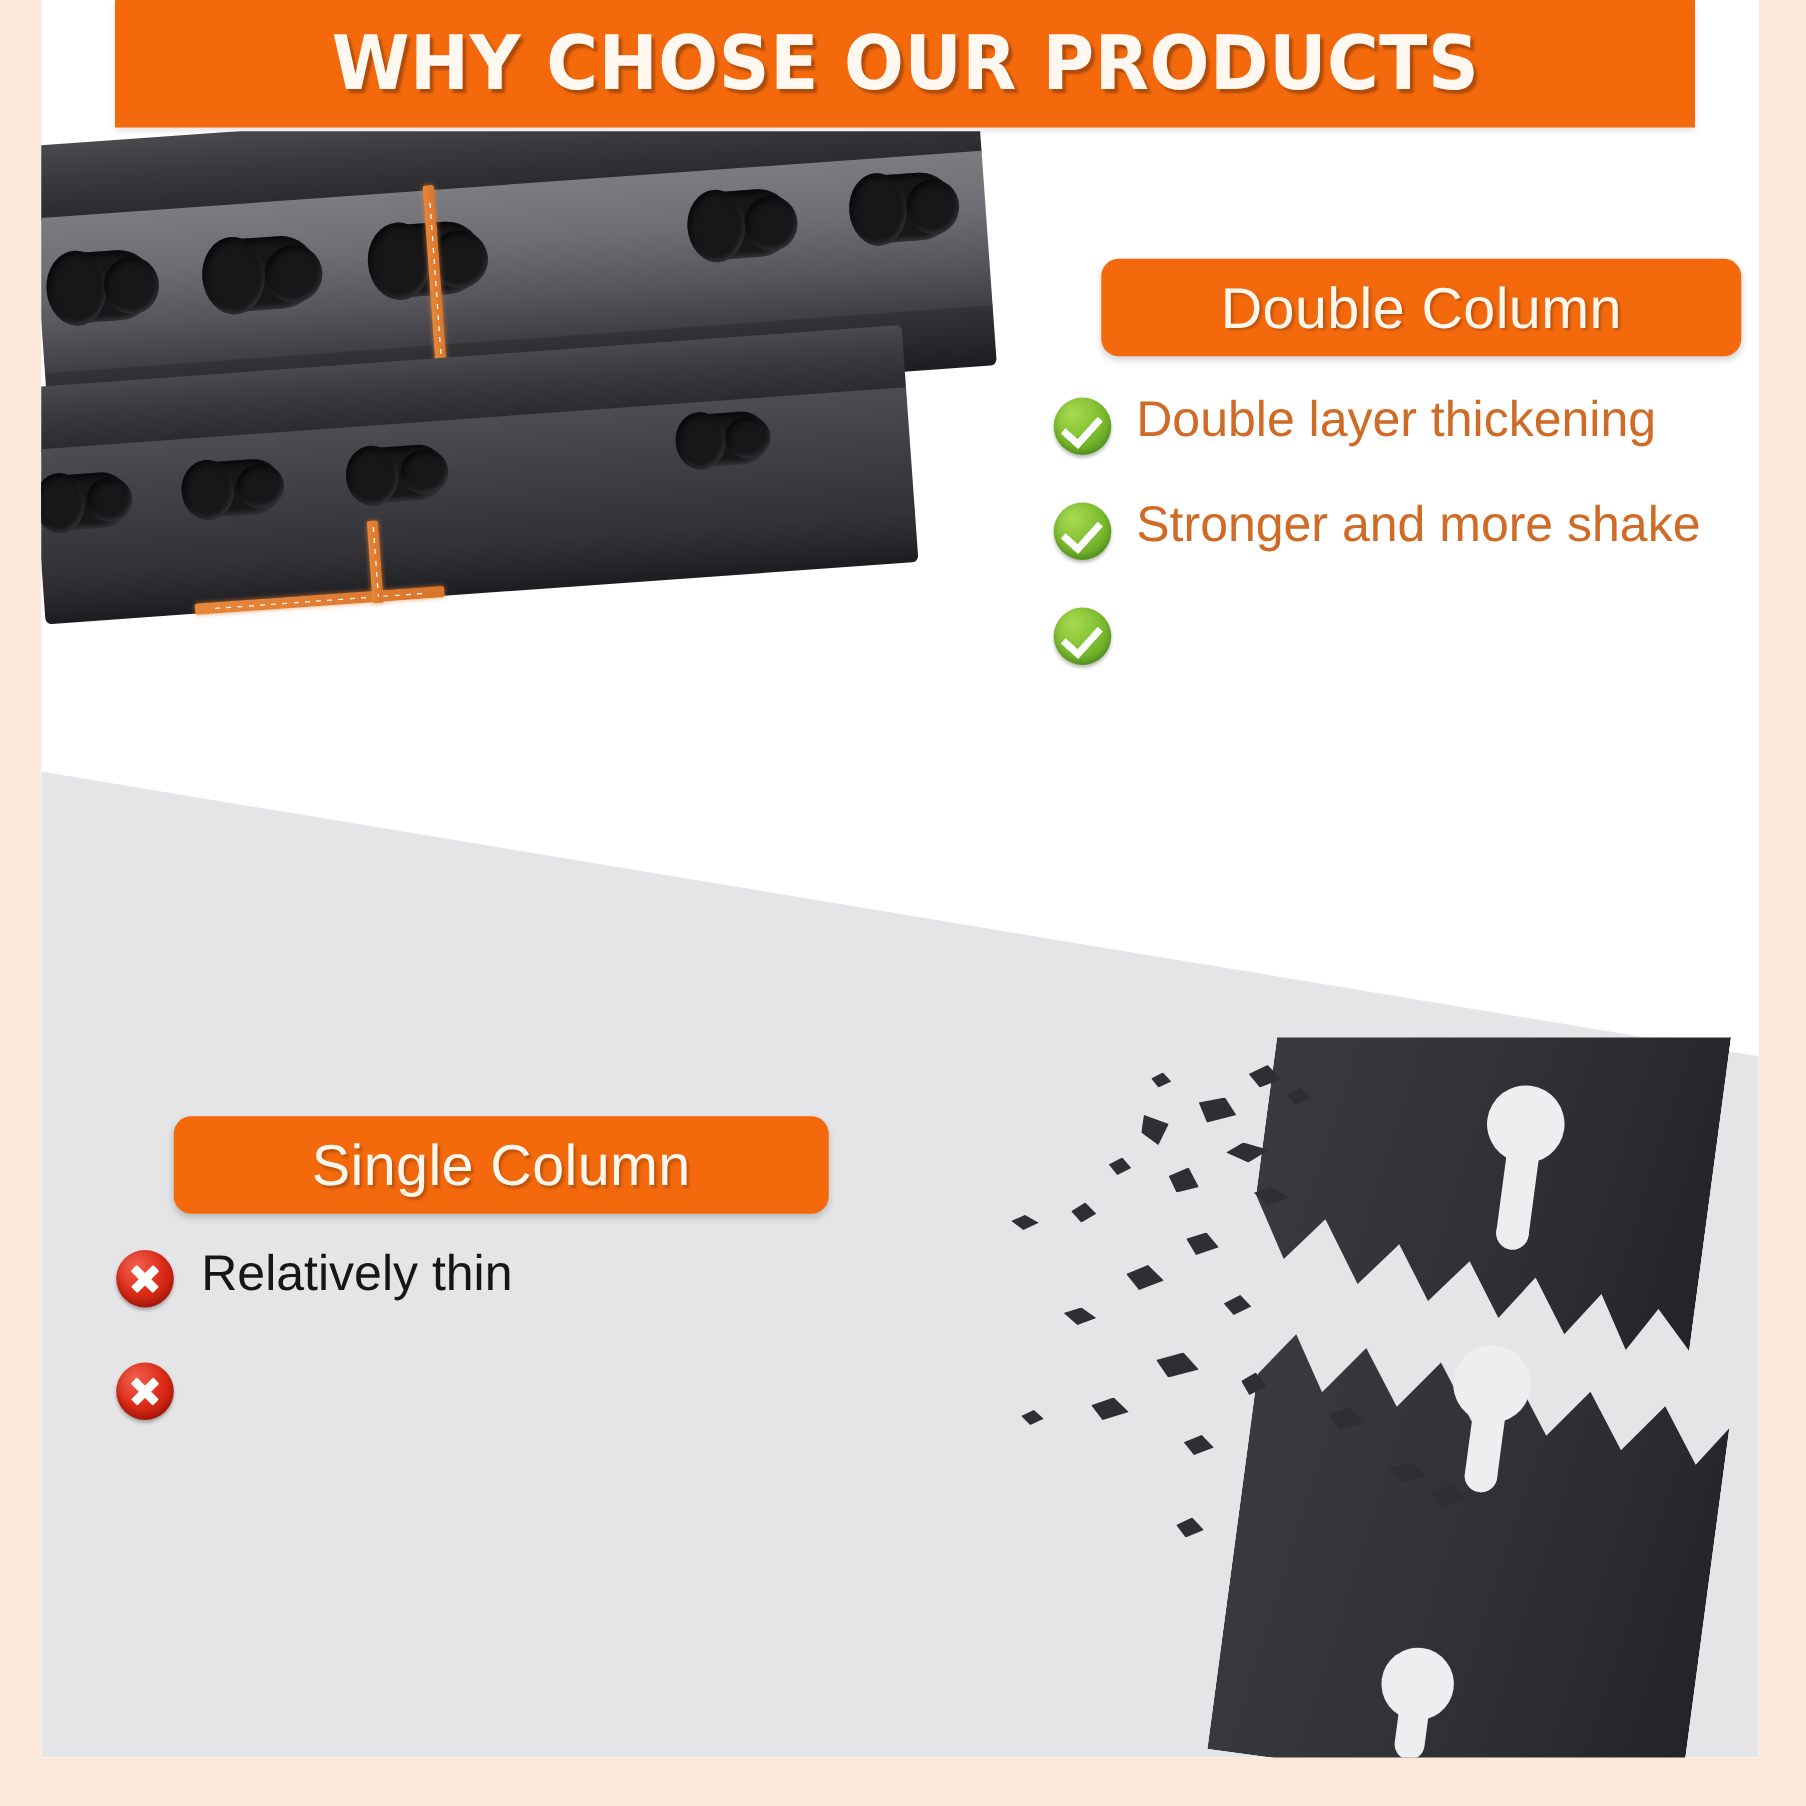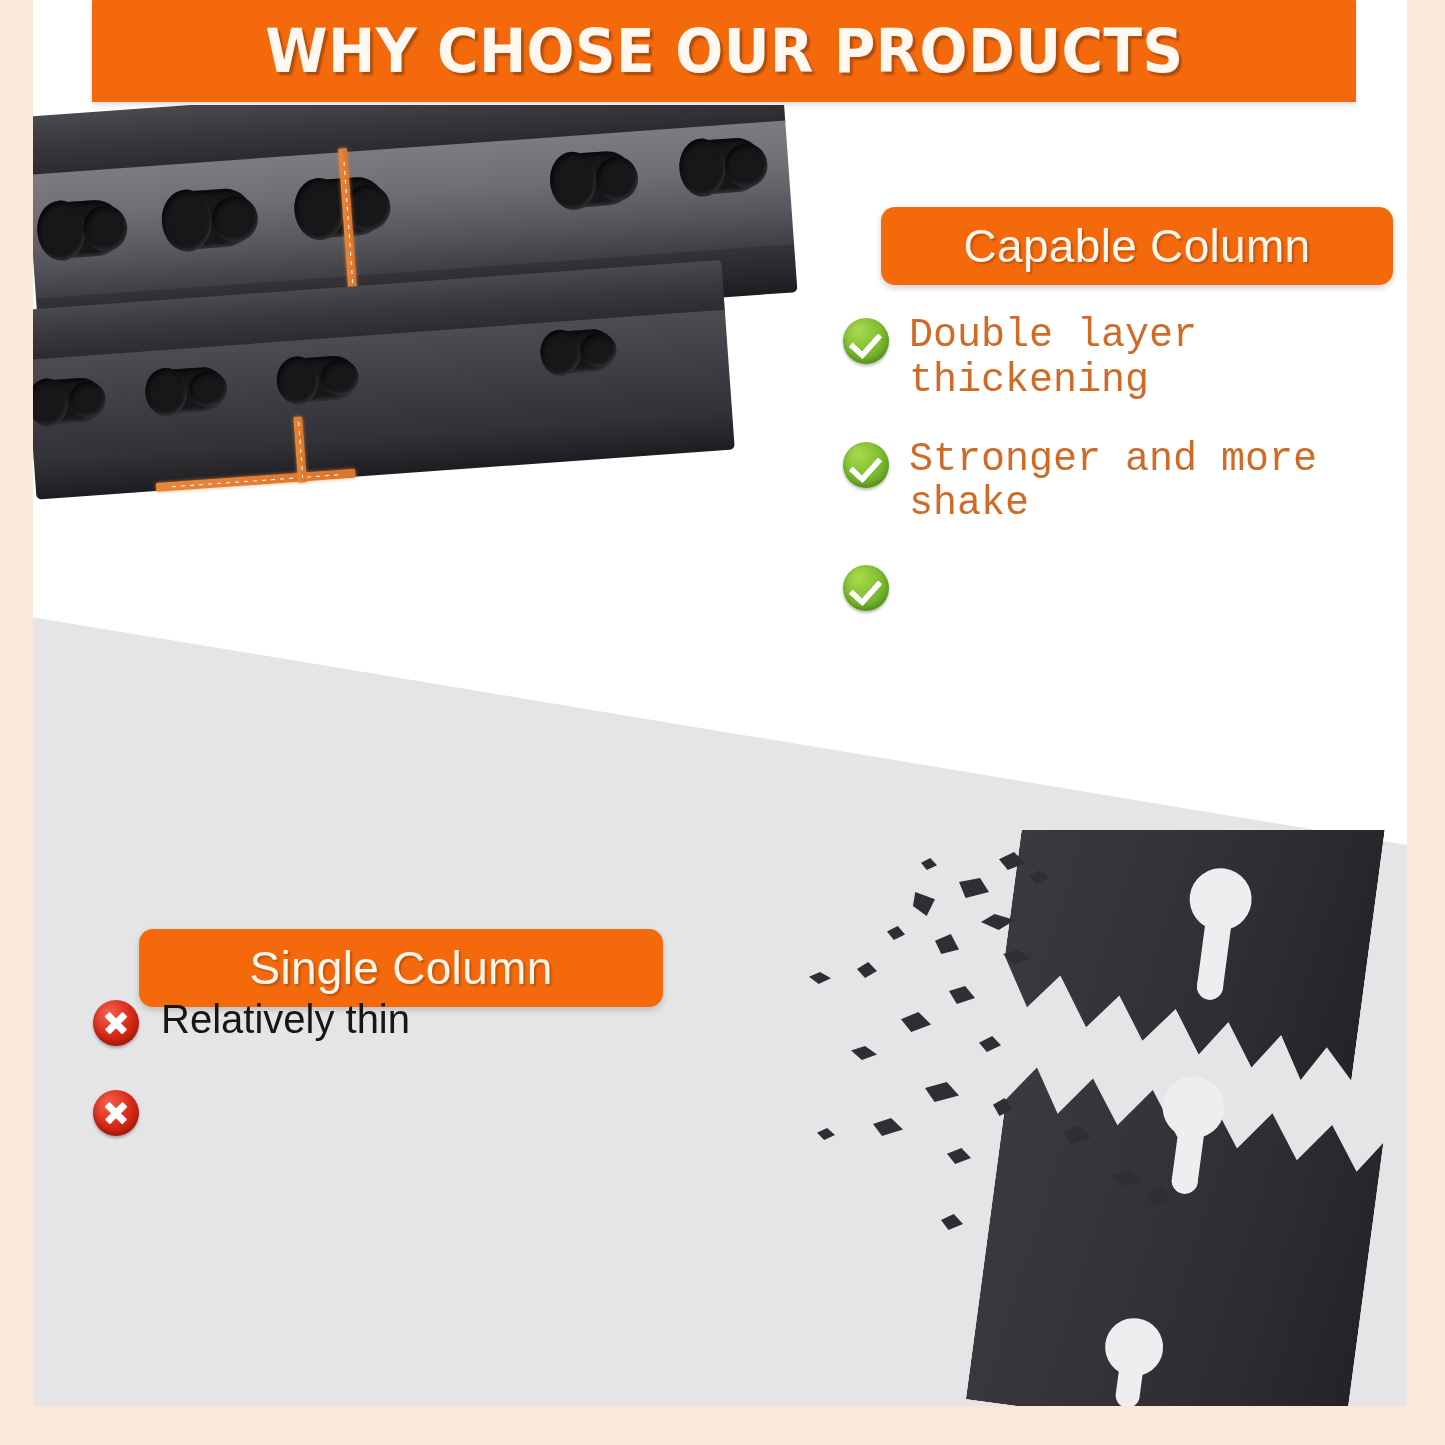--- a/index.html
+++ b/index.html
@@ -180,37 +180,37 @@
   }
   .pill-label{
     color:#FFF6EC;
     font-size:46px;
     letter-spacing:.3px;
     text-shadow:2px 2px 2px rgba(110,50,10,.4);
     white-space:nowrap;
     user-select:none;
   }
   #pill-double{left:848px;top:207px;width:512px;height:78px;}
-  #pill-single{left:106px;top:893px;width:524px;height:78px;margin-top:36px;}
+  #pill-single{left:106px;top:893px;width:524px;height:78px;}
 
   
   .bullets{position:absolute;z-index:25;}
   .bullet{
     display:flex;align-items:flex-start;
     margin-bottom:24px;
   }
   .bullet .txt{
     font-size:40px;line-height:1.12;
     white-space:pre-line;
   }
 
   
   #bullets-pros{left:810px;top:318px;width:600px;}
   #bullets-pros .txt{color:#CF6B26;margin-left:20px;margin-top:-4px;}
-  #bullets-pros .bullet{margin-bottom:38px;font-family:Liberation Mono, monospace;}
+  #bullets-pros .bullet{margin-bottom:38px;}
 
   
   #bullets-cons{left:60px;top:1000px;width:800px;}
   #bullets-cons .txt{color:#161616;margin-left:22px;margin-top:-3px;}
   #bullets-cons .bullet{margin-bottom:44px;}
 
   .ico{
     flex:0 0 auto;width:46px;height:46px;border-radius:50%;
     position:relative;
   }
@@ -343,21 +343,21 @@
       <div class="frag" style="left:270px;top:296px;width:28px;height:18px;clip-path:polygon(0% 30%,58% 0%,100% 66%,30% 100%);"></div>
       <div class="frag" style="left:318px;top:340px;width:30px;height:16px;clip-path:polygon(0% 34%,56% 0%,100% 64%,36% 100%);"></div>
       <div class="frag" style="left:352px;top:358px;width:26px;height:18px;clip-path:polygon(0% 36%,62% 0%,100% 60%,30% 100%);"></div>
       <div class="frag" style="left:148px;top:384px;width:22px;height:16px;clip-path:polygon(0% 38%,58% 0%,100% 62%,34% 100%);"></div>
       <div class="frag" style="left:236px;top:40px;width:20px;height:14px;clip-path:polygon(0% 42%,56% 0%,100% 58%,38% 100%);"></div>
       <div class="frag" style="left:128px;top:28px;width:16px;height:12px;clip-path:polygon(0% 40%,58% 0%,100% 60%,36% 100%);"></div>
     </div>
 
 
     <div class="pill" id="pill-double">
-      <span class="pill-label">Capable Column</span>
+      <span class="pill-label">Double Column</span>
     </div>
 
     <div class="bullets" id="bullets-pros">
       <div class="bullet">
         <span class="ico ico-check"></span>
         <span class="txt">Double layer thickening</span>
       </div>
       <div class="bullet">
         <span class="ico ico-check"></span>
         <span class="txt">Stronger and more shake</span>

